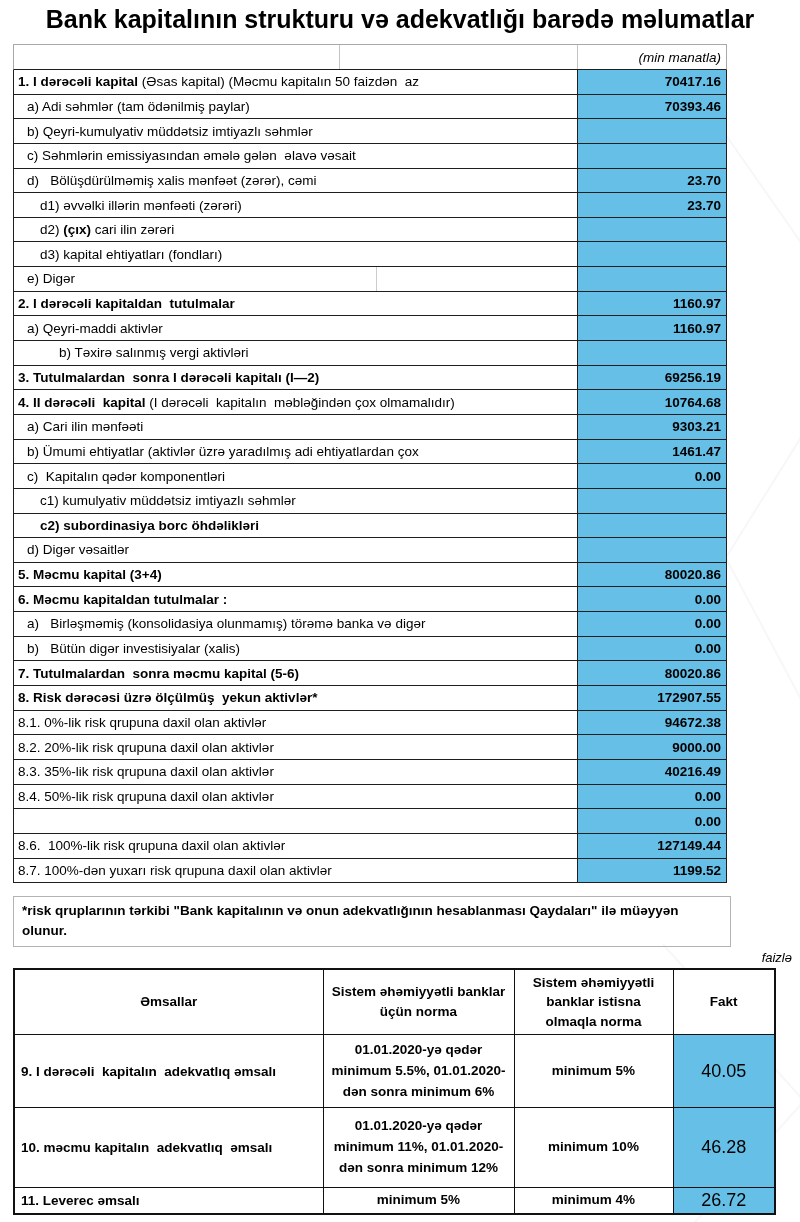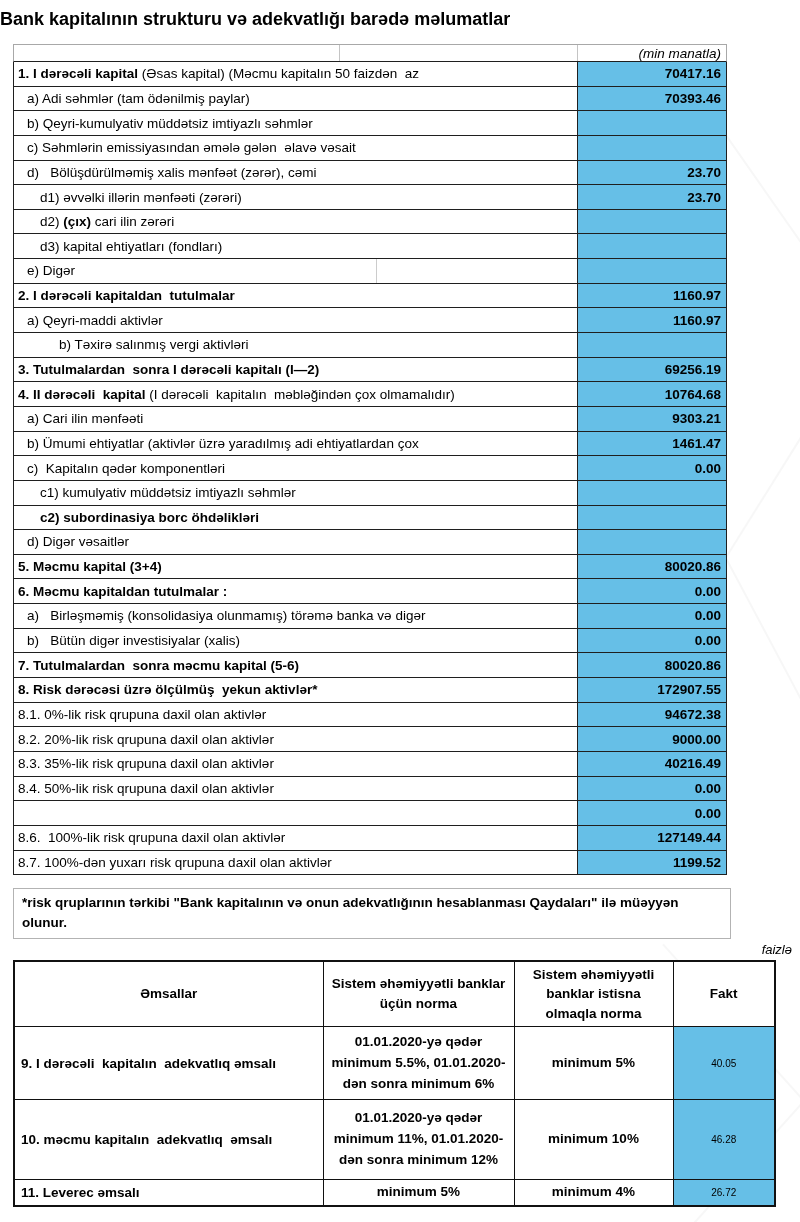--- a/index.html
+++ b/index.html
@@ -10,31 +10,32 @@
     font-family:"Liberation Sans", sans-serif;
     color:#000;
     overflow:hidden;
   }
   
   .wm{position:absolute;width:320px;border-top:2px solid rgba(110,110,110,0.055);z-index:0;}
   .content{position:relative;z-index:1;}
 
   .doc-title{
     padding-top:8px;
-    font-size:18px;
+    text-align:center;
+    font-size:25px;
     font-weight:700;
     line-height:22px;
   }
 
   
   .t1{margin:14px 0 0 13px;width:714px;box-sizing:border-box;}
   .t1-header{
     position:relative;
     box-sizing:border-box;
-    height:18px;
+    height:26px;
     border:1px solid #a8a8a8;
     border-bottom:1.5px solid #1f1f1f;
     display:flex;
     align-items:center;
     justify-content:flex-end;
     font-style:italic;
     font-size:13.5px;
     padding-right:5px;
   }
   .t1-header .hdr-div{position:absolute;top:0;bottom:0;width:1px;background:#c4c4c4;}
@@ -121,21 +122,21 @@
     box-sizing:border-box;
     padding:2px 5px;
     vertical-align:middle;
   }
   .t2{border:2px solid #111;}
   .t2 th{
     font-size:13.5px;font-weight:700;text-align:center;line-height:1.45;background:#fff;
   }
   .t2 td.lbl{font-size:13.5px;font-weight:700;text-align:left;white-space:pre-wrap;padding-left:6px;}
   .t2 td.norm{font-size:13.5px;font-weight:700;text-align:center;line-height:1.55;}
-  .t2 td.fact{font-size:10px;font-weight:400;text-align:center;background:#66bfe7;}
+  .t2 td.fact{font-size:18px;font-weight:400;text-align:center;background:#66bfe7;}
   .t2 tr.hr{height:66px;}
   .t2 tr.r9{height:73px;}
   .t2 tr.r10{height:80px;}
   .t2 tr.r11{height:23px;}
 </style>
 </head>
 <body>
 
 <div class="page">
 

